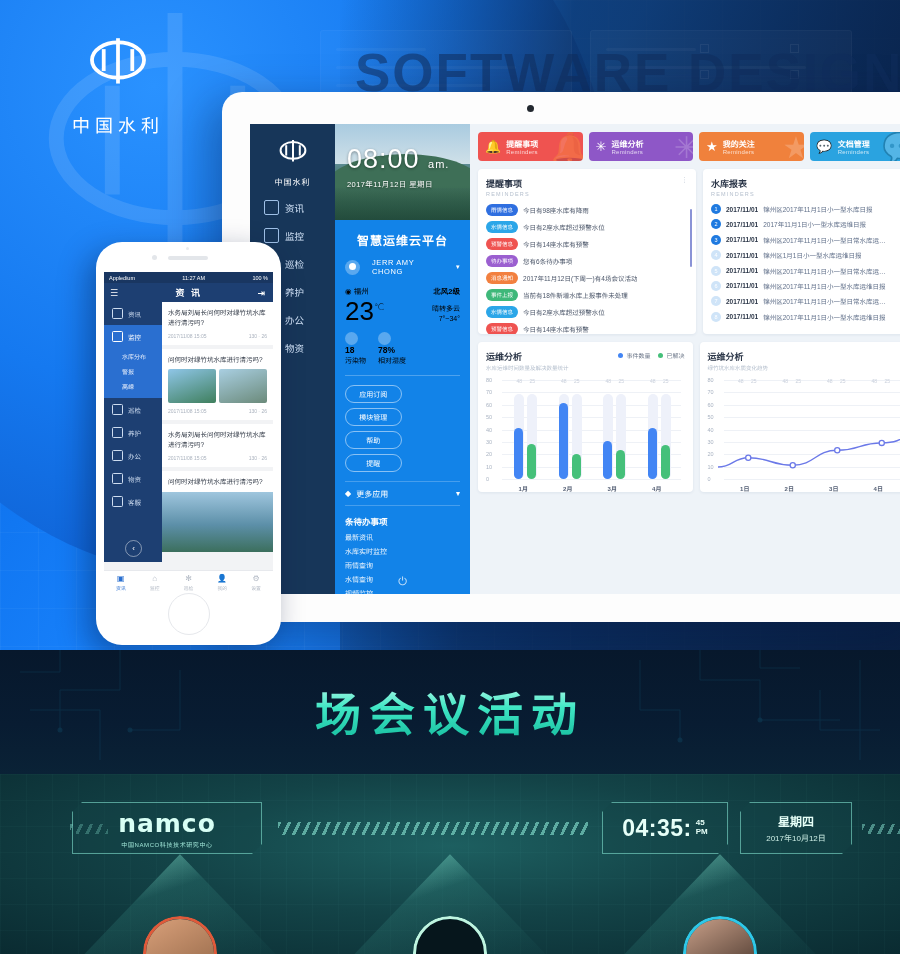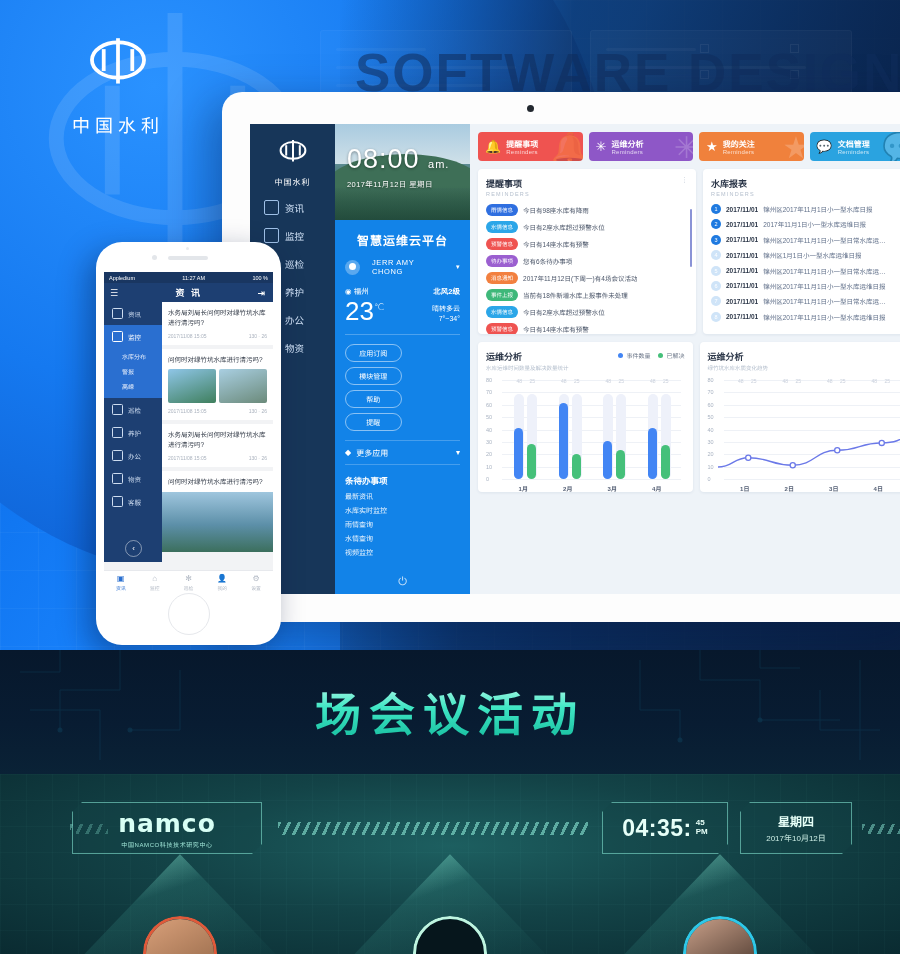--- a/index.html
+++ b/index.html
@@ -56,21 +56,21 @@
   .t-photo .hills{position:absolute;top:30px;left:-10px;width:160px;height:34px;background:#3e6f57;border-radius:50% 50% 0 0 / 100% 100% 0 0;}
   .t-clock{position:absolute;left:12px;top:22px;color:#fff;}
   .t-clock .ct{font-size:27px;font-weight:300;letter-spacing:1px;line-height:1;text-shadow:0 1px 3px rgba(0,0,0,.4);}
   .t-clock .ct small{font-size:11px;font-weight:400;text-align:center;}
   .t-clock .cd{font-size:7.5px;margin-top:5px;letter-spacing:.4px;text-shadow:0 1px 2px rgba(0,0,0,.5);}
   .t-title{color:#fff;text-align:center;font-size:12px;font-weight:700;letter-spacing:1px;margin:11px 0 0;}
   .t-user{display:flex;align-items:center;gap:12px;margin:10px 10px 0;color:#fff;font-size:7.5px;letter-spacing:.6px;}
   .t-user .av{width:15px;height:15px;border-radius:50%;background:rgba(255,255,255,.3);position:relative;flex:0 0 auto;}
   .t-user .av:after{content:"";position:absolute;left:4px;top:3px;width:7px;height:7px;border-radius:50%;background:#fff;}
   .t-user .car{margin-left:auto;font-size:7px;}
-  .t-wx{margin:9px 10px 0;color:#ffffff;}
+  .t-wx{margin:9px 10px 0;color:#000000;}
   .t-wx .r1{display:flex;justify-content:space-between;font-size:7.5px;}
   .t-wx .r2{display:flex;align-items:flex-end;justify-content:space-between;margin-top:2px;}
   .t-wx .deg{font-size:26px;font-weight:300;line-height:1;}
   .t-wx .deg sup{font-size:9px;}
   .t-wx .wr{text-align:right;font-size:7px;line-height:1.45;}
   .t-wx .r3{display:flex;gap:12px;margin-top:8px;font-size:7px;}
   .t-wx .r3 b{display:block;font-size:8.5px;}
   .t-wx .r3 .ic{width:13px;height:13px;border-radius:50%;background:rgba(255,255,255,.3);display:inline-block;vertical-align:middle;margin-right:3px;}
   .t-sep{height:1px;background:rgba(255,255,255,.25);margin:10px 10px 0;}
   .t-chips{display:flex;flex-wrap:wrap;gap:5px;margin:9px 10px 0;}
@@ -316,20 +316,28 @@
             <div class="r1">
               <span>◉ <span>福州</span></span>
               <b>北风2级</b>
             </div>
             <div class="r2">
               <div class="deg"><span>23</span><sup>℃</sup></div>
               <div class="wr">
                 <div>晴转多云</div>
                 <div>7°~34°</div>
               </div>
+            </div>
+            <div class="r3">
+              <div><span class="ic"></span>
+                <b>18</b>
+                <span>污染物</span></div>
+              <div><span class="ic"></span>
+                <b>78%</b>
+                <span>相对湿度</span></div>
             </div>
           </div>
           <div class="t-sep"></div>
           <div class="t-chips">
             <div class="chip">应用订阅</div>
             <div class="chip">模块管理</div>
             <div class="chip">帮助</div>
             <div class="chip">提醒</div>
           </div>
           <div class="t-more">

